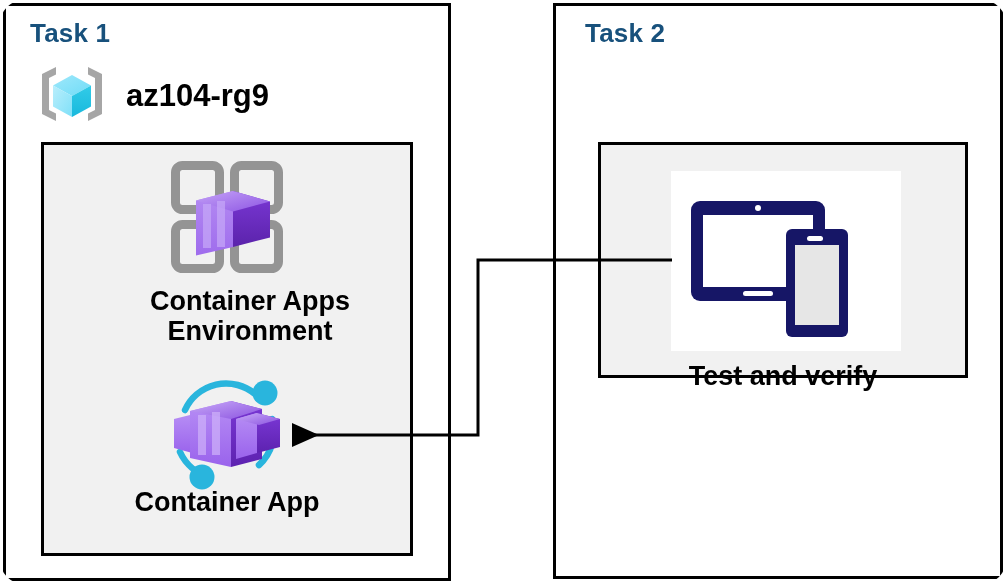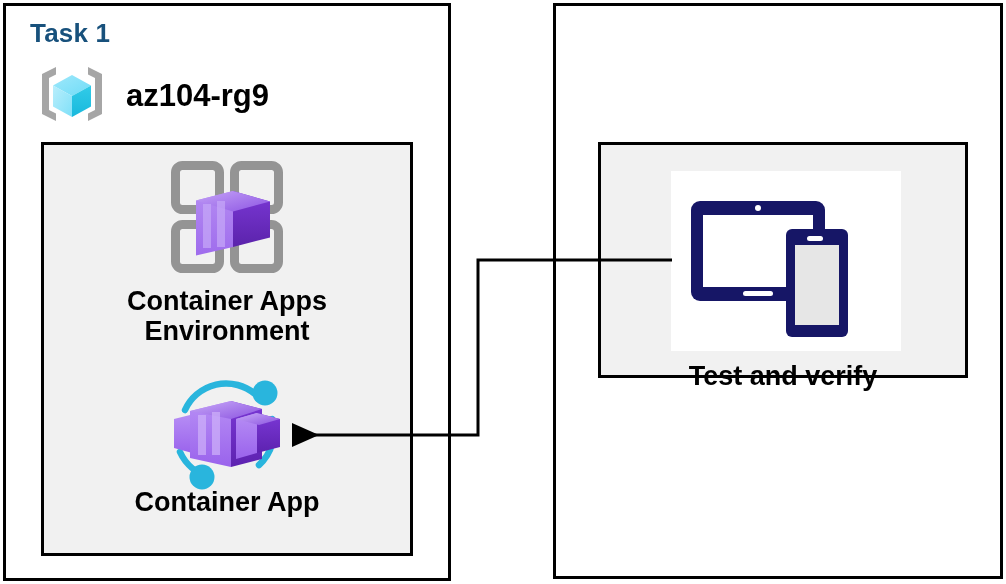--- a/index.html
+++ b/index.html
@@ -9,20 +9,21 @@
   }
   body {
     font-family: "Liberation Sans", sans-serif;
   }
   #canvas {
     position: relative;
     width: 1006px;
     height: 584px;
     background: #ffffff;
     overflow: hidden;
+    border-radius: 24px;
   }
 
   
   .task-box {
     position: absolute;
     border: 3px solid #000000;
     background: #ffffff;
     box-sizing: border-box;
   }
   #task1-box { left: 3px;   top: 3px; width: 448px; height: 578px; }
@@ -71,21 +72,21 @@
   .node-label {
     position: absolute;
     text-align: center;
     font-size: 27px;
     font-weight: bold;
     color: #000000;
     line-height: 1.12;
     width: 100%;
     left: 0;
   }
-  #cae-label  { top: 141px; }
+  #cae-label  { top: 141px; padding-left: 23px; }
   #ca-label   { top: 342px; }
   #tv-label   { top: 216px; }
 
   
   .icon-wrap { position: absolute; }
   #cae-icon-wrap { left: 50%; transform: translateX(-50%); top: 8px; }
   #ca-icon-wrap  { left: 50%; transform: translateX(-50%); top: 222px; }
 
   
   #tv-plate {
@@ -238,20 +239,21 @@
         </g>
       </svg>
     </div>
     <div id="ca-label" class="node-label">
       <div>Container App</div>
     </div>
   </div>
 
   <div id="task2-box" class="task-box"></div>
 
+  <div id="task2-title" class="task-title">Task 2</div>
 
   <div id="task2-panel" class="inner-panel">
     <div id="tv-plate">
       <div id="tv-icon-wrap">
         <svg width="200" height="160" viewBox="0 0 200 160" aria-hidden="true">
 
           <g>
             <rect x="6" y="18" width="134" height="100" rx="9" fill="#161666"></rect>
             <rect x="18" y="32" width="110" height="72" fill="#ffffff"></rect>
             <circle cx="73" cy="25" r="3" fill="#ffffff"></circle>

